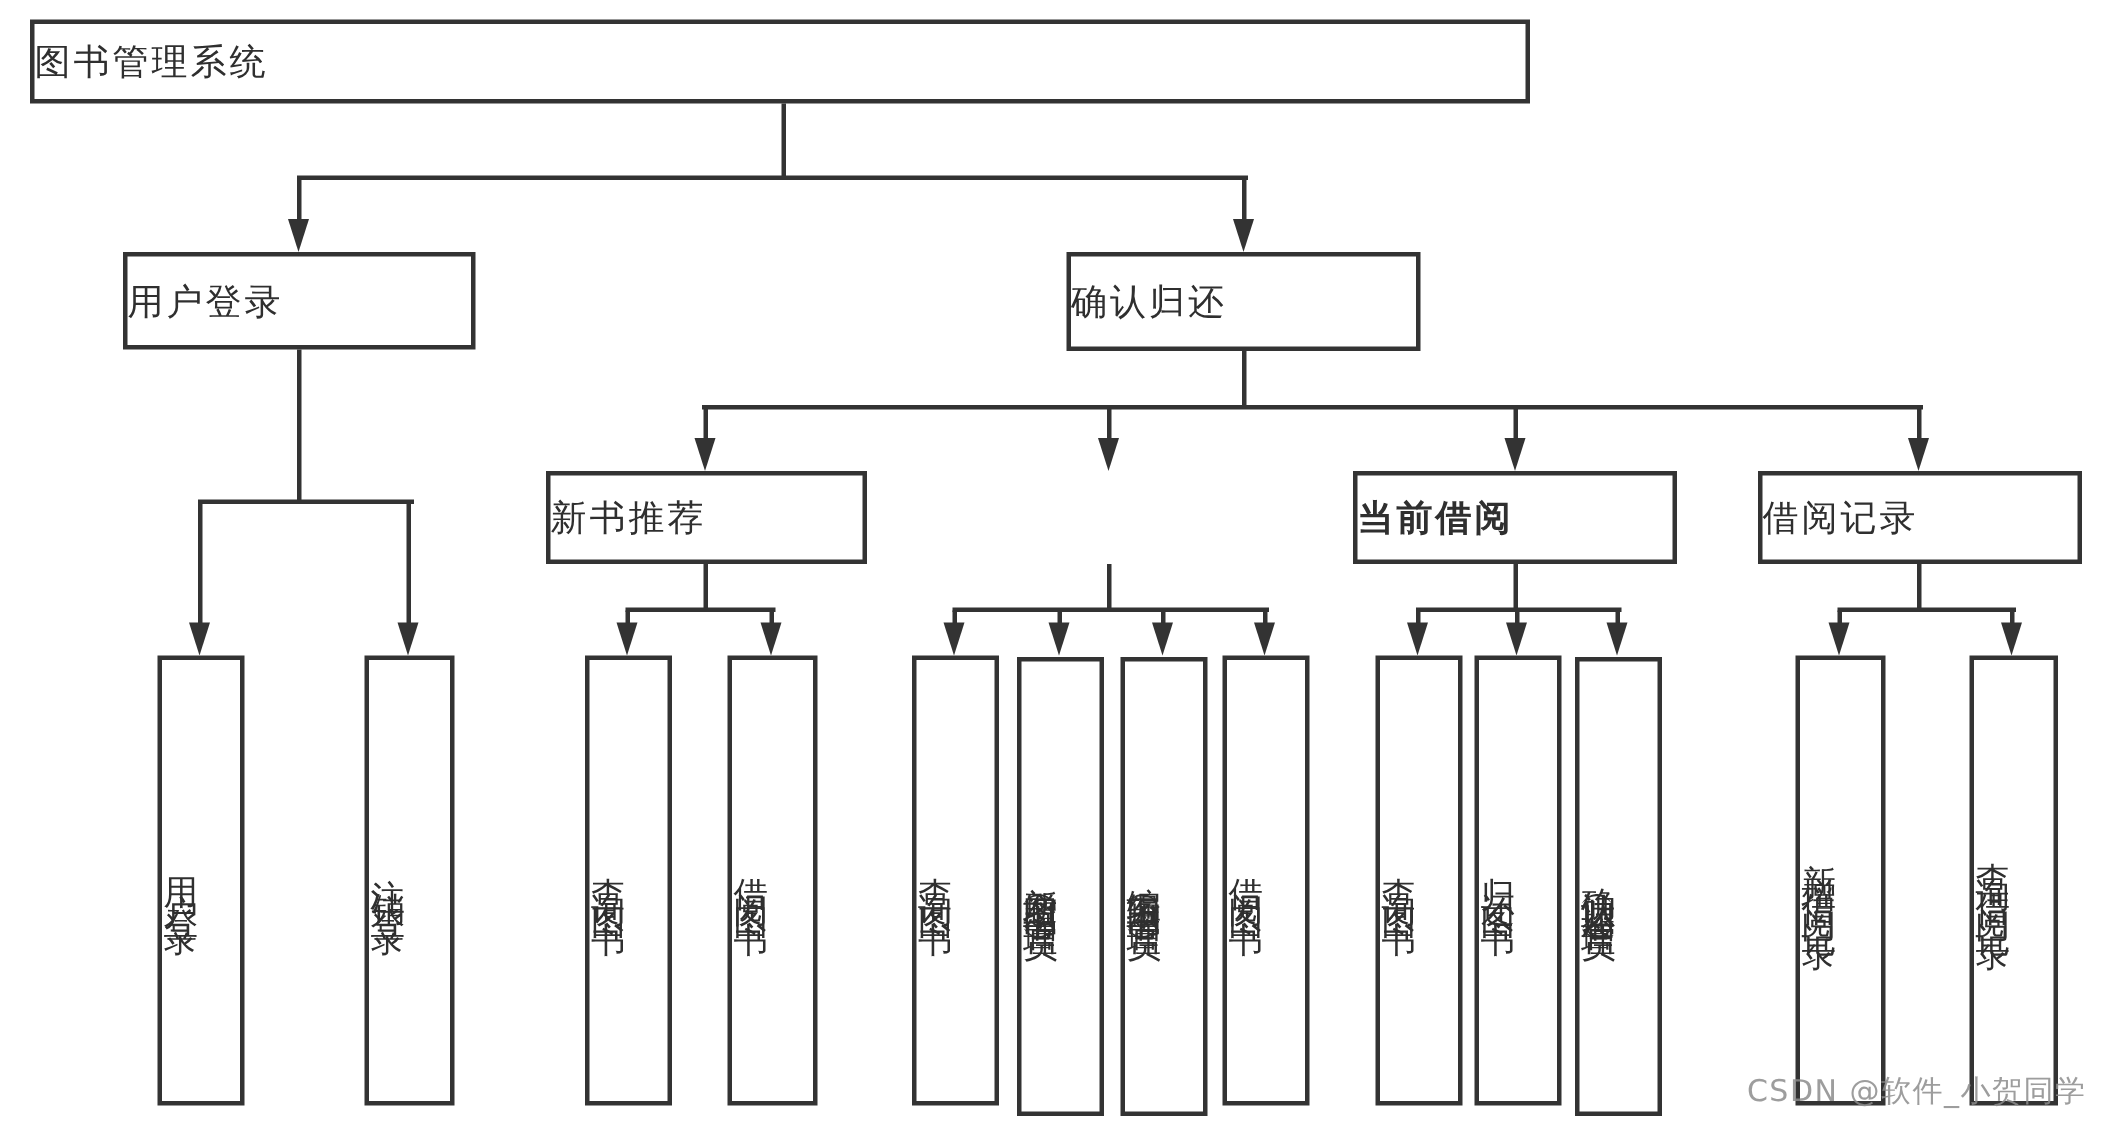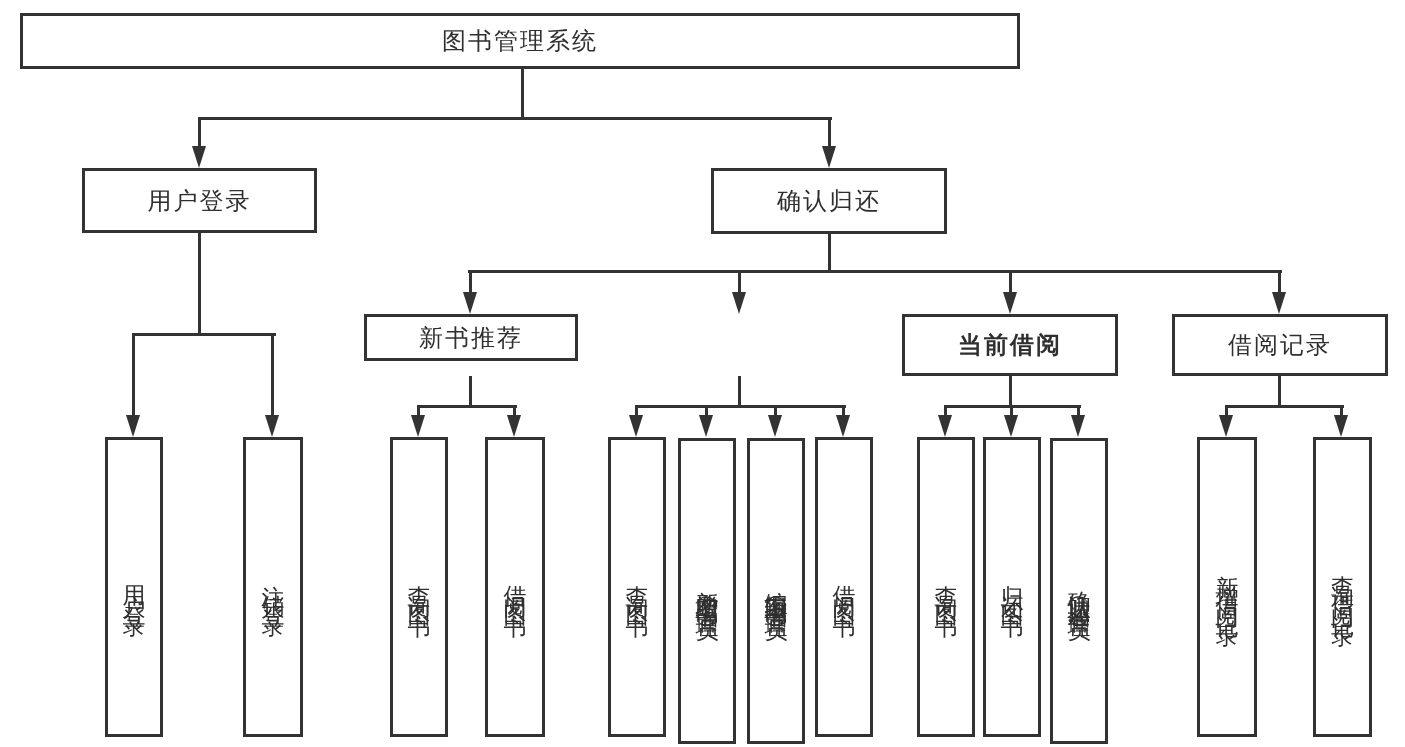--- a/index.html
+++ b/index.html
@@ -11,21 +11,21 @@
     overflow: hidden;
     font-family: "DejaVu Sans", "Liberation Sans", sans-serif;
   }
   .box {
     position: absolute;
     box-sizing: border-box;
     border: 3px solid #333333;
     background: #ffffff;
     display: flex;
     align-items: center;
-    justify-content: center;
+    justify-content: flex-start;
     color: #2f2f2f;
   }
   .hlabel {
     font-size: 24px;
     letter-spacing: 2px;
     white-space: nowrap;
   }
   .vlabel {
     writing-mode: vertical-rl;
     text-orientation: mixed;
@@ -88,21 +88,21 @@
   <div class="line" style="left:468px; top:270px; width:814px; height:3px;"></div>
   <div class="line" style="left:469px; top:272px; width:3px; height:22px;"></div>
   <div class="arrowhead" style="left:463px; top:292px;"></div>
   <div class="line" style="left:738px; top:272px; width:3px; height:22px;"></div>
   <div class="arrowhead" style="left:732px; top:292px;"></div>
   <div class="line" style="left:1009px; top:272px; width:3px; height:22px;"></div>
   <div class="arrowhead" style="left:1003px; top:292px;"></div>
   <div class="line" style="left:1278px; top:272px; width:3px; height:22px;"></div>
   <div class="arrowhead" style="left:1272px; top:292px;"></div>
 
-  <div class="box" style="left:364px; top:314px; width:214px; height:47px;">
+  <div class="box" style="left:364px; top:314px; width:214px; height:62px;">
     <span class="hlabel">新书推荐</span>
   </div>
   <div class="box" style="left:902px; top:314px; width:216px; height:62px;font-weight:bold;">
     <span class="hlabel">当前借阅</span>
   </div>
   <div class="box" style="left:1172px; top:314px; width:216px; height:62px;">
     <span class="hlabel">借阅记录</span>
   </div>
 
   <div class="line" style="left:469px; top:376px; width:3px; height:31px;"></div>
@@ -176,14 +176,15 @@
     <span class="vlabel long">确认归还（管理员）</span>
   </div>
 
   <div class="box" style="left:1197px; top:437px; width:60px; height:300px;">
     <span class="vlabel">新增借阅记录</span>
   </div>
   <div class="box" style="left:1313px; top:437px; width:59px; height:300px;">
     <span class="vlabel">查询借阅记录</span>
   </div>
 
+  <div class="watermark">CSDN @软件_小贺同学</div>
 
 </div>
 
 </body></html>

